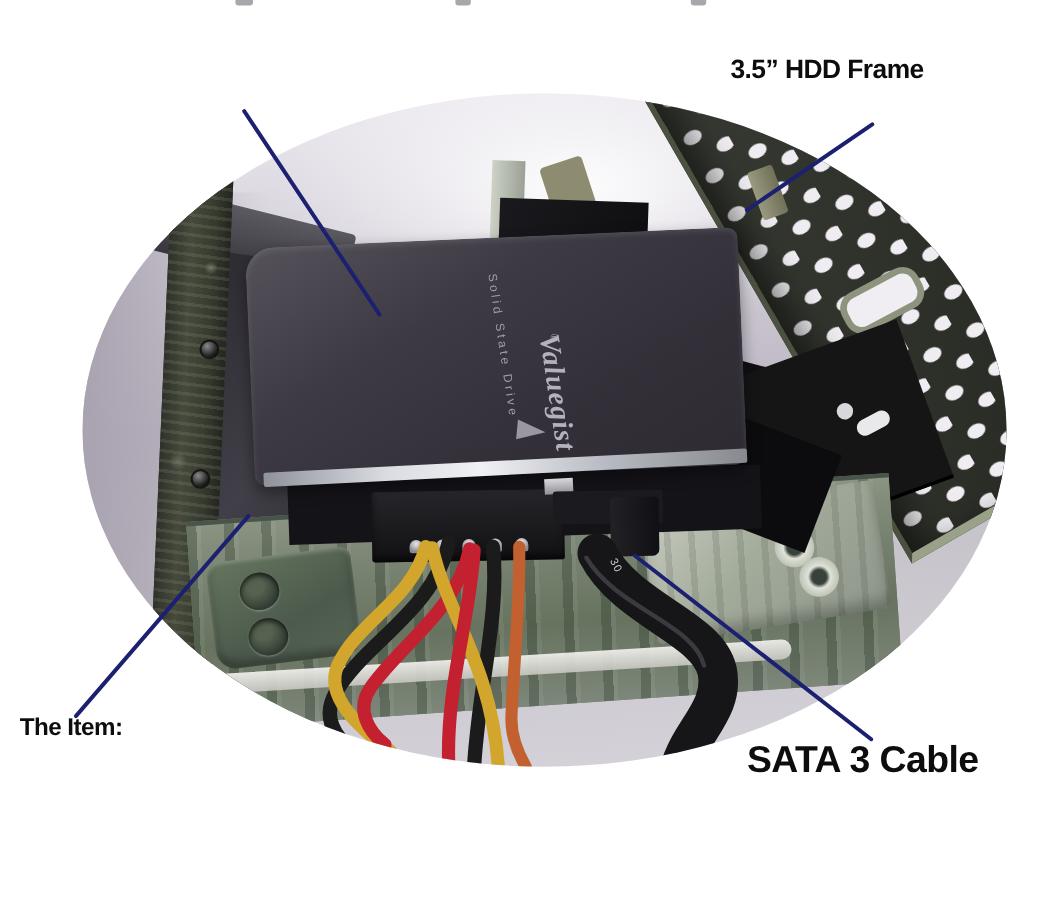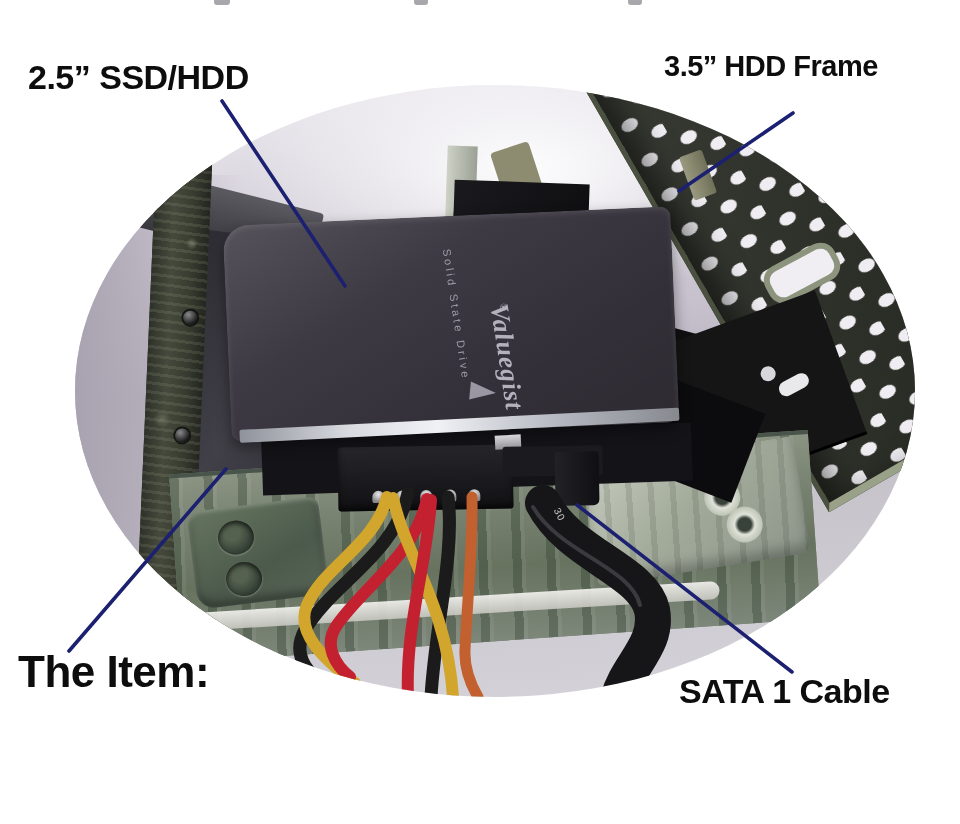--- a/index.html
+++ b/index.html
@@ -2,22 +2,22 @@
 <html style="--label_text: #0d0d0d; --leader_line: #1c2070; --ssd_body: #3a3640; --perforated_panel: #23261e; --cage_metal: #76816f; --wire_yellow: #d2a62c; --wire_red: #c32030; --wire_orange: #c2612f; --wire_black: #1b1b1b; --wire_sata: #161618;"><head>
 <meta charset="utf-8">
 <style>
   html,body{margin:0;padding:0;background:#ffffff;}
   .canvas{position:relative;width:960px;height:824px;background:#fff;overflow:hidden;
           font-family:"Liberation Sans", sans-serif;}
 
   
   .lbl{position:absolute;color:var(--label_text,#0d0d0d);font-weight:bold;letter-spacing:-0.5px;white-space:nowrap;}
   .lbl-ssd{left:28px;top:58px;font-size:34px;}
-  .lbl-frame{left:664px;top:52px;font-size:29px;line-height:1.0;}
-  .lbl-item{left:18px;top:650px;font-size:44px;line-height:1.0;}
+  .lbl-frame{left:664px;top:52px;font-size:24px;line-height:1.0;}
+  .lbl-item{left:18px;top:650px;font-size:22px;line-height:1.0;}
   .lbl-sata{left:679px;top:672px;font-size:34px;}
 
   
   .frag{position:absolute;top:0;height:5px;background:#a8a8ac;border-radius:0 0 3px 3px;}
 
   
   .photo{position:absolute;left:75px;top:85px;width:840px;height:612px;border-radius:50%;overflow:hidden;
          background:linear-gradient(175deg,#eeecf1 0%,#dbd7e0 18%,#c0bac6 46%,#c7c4cc 70%,#d6d4da 100%);}
   .photo *{position:absolute;}
   .glow{left:170px;top:-50px;width:560px;height:270px;
@@ -241,22 +241,21 @@
   <div class="frag" style="left:414px;width:14px;"></div>
   <div class="frag" style="left:628px;width:14px;"></div>
 
   <svg class="leads" viewBox="0 0 960 824">
     <line class="leader" x1="222" y1="101" x2="345" y2="286"></line>
     <line class="leader" x1="793" y1="113" x2="679" y2="191"></line>
     <line class="leader" x1="69" y1="651" x2="226" y2="469"></line>
     <line class="leader" x1="792" y1="672" x2="577" y2="505"></line>
   </svg>
 
-  <div class="lbl lbl-ssd">2.5” SSD/HDD</div>
   <div class="lbl lbl-frame">
     <div>3.5” HDD Frame</div>
   </div>
   <div class="lbl lbl-item">
     <div>The Item:</div>
   </div>
-  <div class="lbl lbl-sata">SATA 1 Cable</div>
+  <div class="lbl lbl-sata">SATA 3 Cable</div>
 
 </div>
 
 </body></html>

